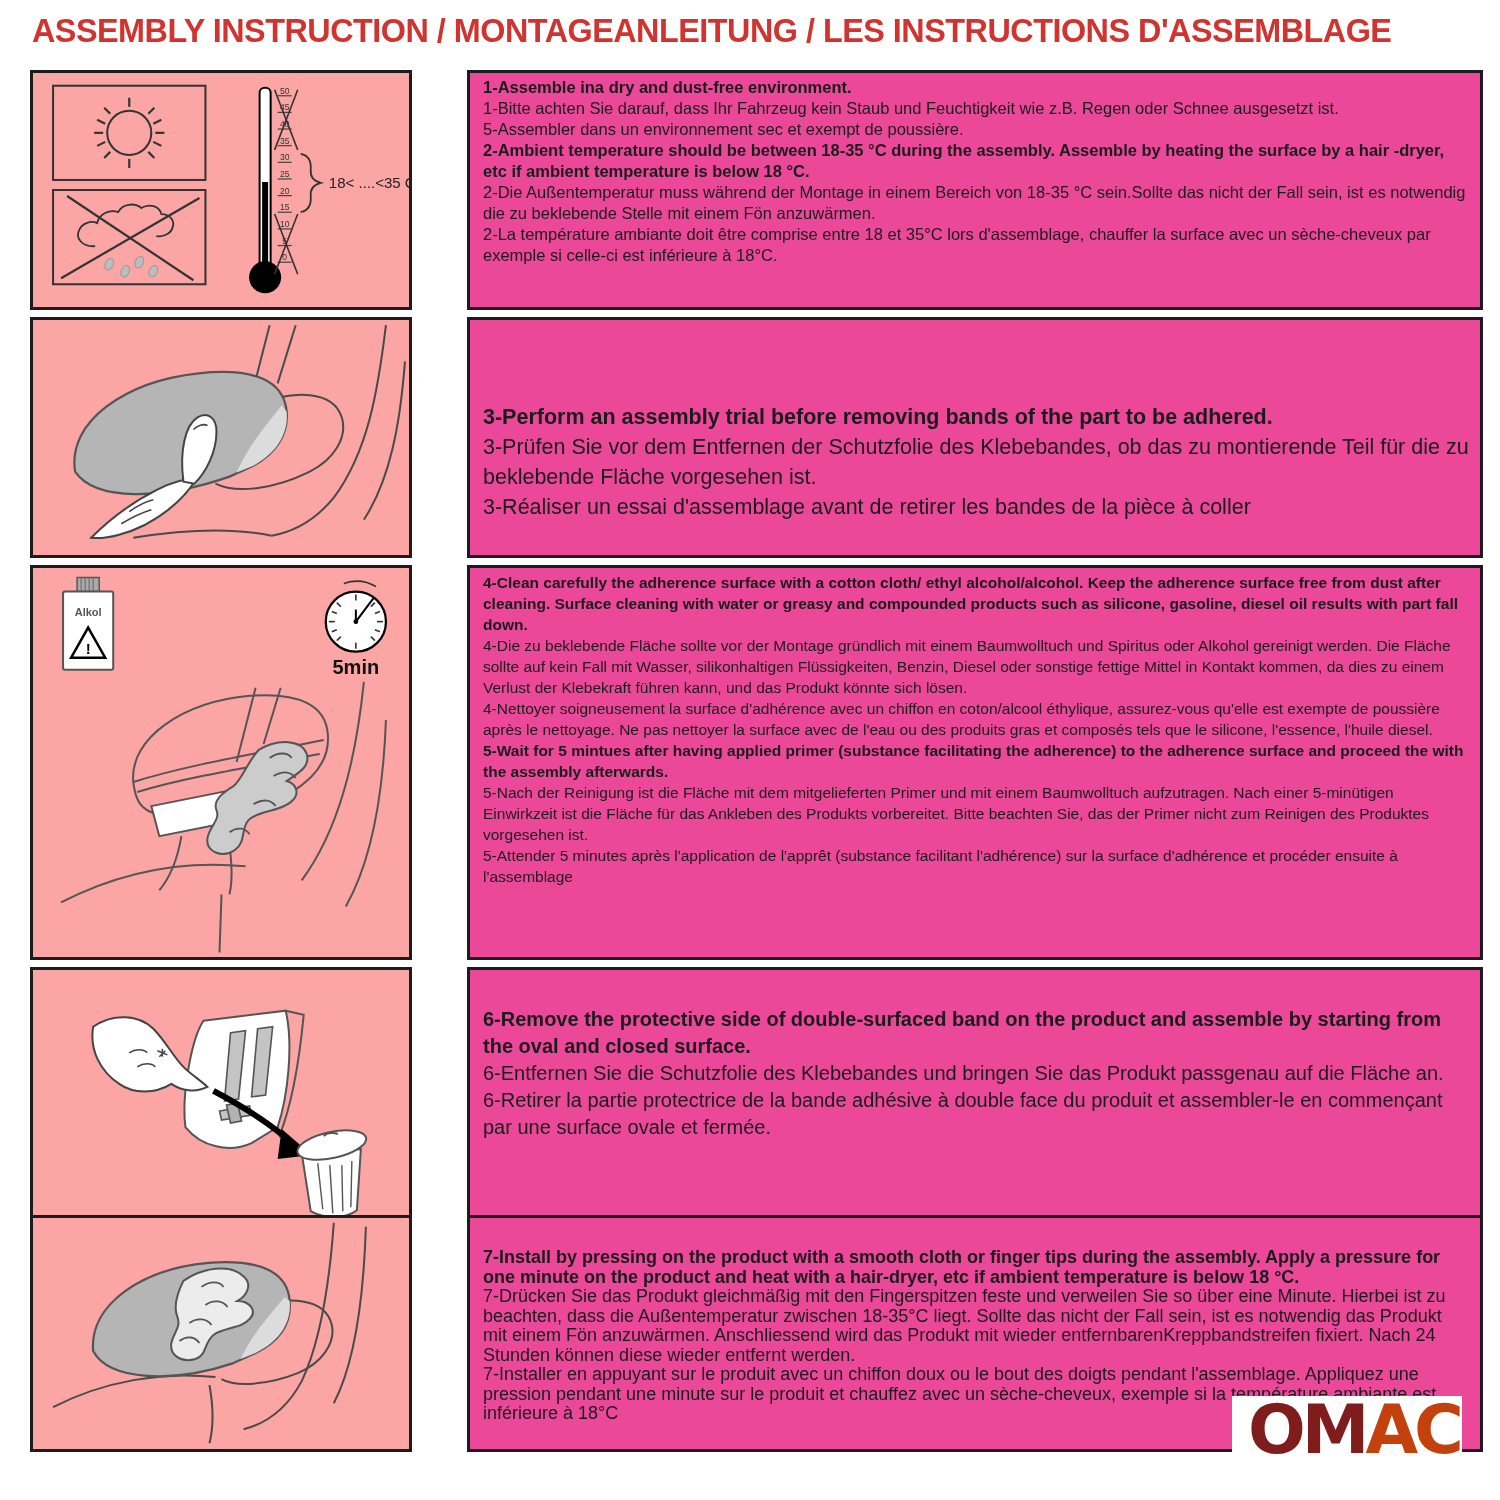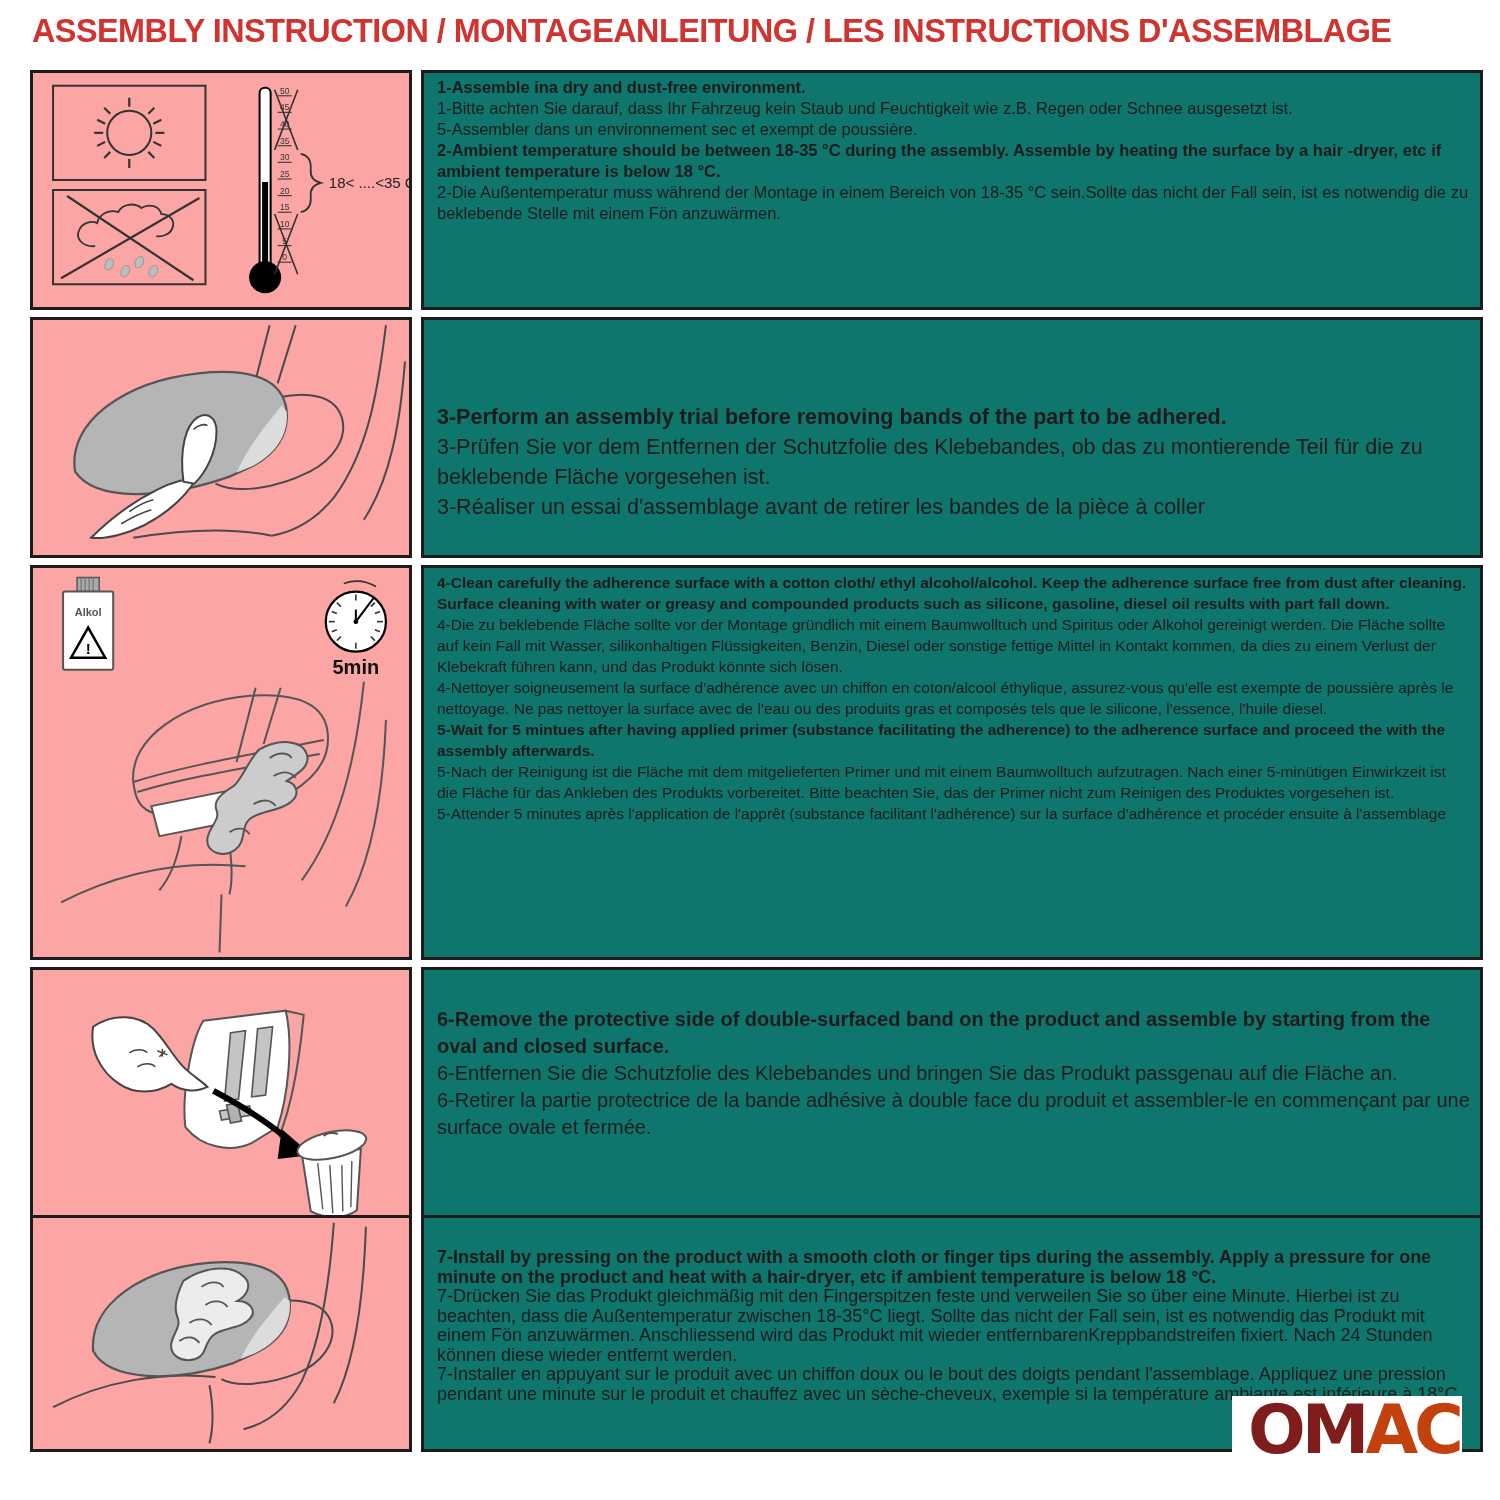--- a/index.html
+++ b/index.html
@@ -14,21 +14,21 @@
 
   .row{position:absolute;left:30px;width:1453px;display:flex;gap:9px;}
   .row-1{top:70px;height:240px;}
   .row-2{top:317px;height:241px;}
   .row-3{top:565px;height:395px;}
   .row-4{top:967px;height:308px;}
   .row-5{top:1215px;height:237px;}
 
   .illus{width:382px;flex:none;border:3px solid #1c1c1c;box-sizing:border-box;background:#fca5a5;display:flex;align-items:center;justify-content:center;overflow:hidden;}
   .illus svg{display:block;width:100%;height:100%;}
-  .textbox{flex:1;border:3px solid #1c1c1c;box-sizing:border-box;background:#0f766e;padding:4px 10px 4px 13px;overflow:hidden;}
+  .textbox{flex:1;border:3px solid #1c1c1c;box-sizing:border-box;background:#ec4899;padding:4px 10px 4px 13px;overflow:hidden;margin-left:46px;}
 
   .textbox p{margin:0;}
   .b{font-weight:bold;}
   .gap{margin-top:20px;}
 
   
   .t-sm  p{font-size:16.5px;line-height:21px;}
   .t-lg  p{font-size:21.5px;line-height:30px;}
   .t-xs  p{font-size:15.5px;line-height:21px;}
   .t-md  p{font-size:20px;line-height:27px;}
@@ -127,20 +127,21 @@
         <text x="295" y="114" font-size="15" fill="#222">18&lt; ....&lt;35 C</text>
       </g>
     </svg>
   </div>
   <div class="textbox t-sm">
     <p class="b">1-Assemble ina dry and dust-free environment.</p>
     <p>1-Bitte achten Sie darauf, dass Ihr Fahrzeug kein Staub und Feuchtigkeit wie z.B. Regen oder Schnee ausgesetzt ist.</p>
     <p>5-Assembler dans un environnement sec et exempt de poussière.</p>
     <p class="b gap">2-Ambient temperature should be between 18-35 °C  during the assembly. Assemble by heating the surface by a hair -dryer, etc if ambient temperature is below 18 °C.</p>
     <p>2-Die Außentemperatur muss während der Montage in einem Bereich von 18-35 °C  sein.Sollte das nicht der Fall sein, ist es notwendig die zu beklebende Stelle mit einem Fön anzuwärmen.</p>
+    <p>2-La température ambiante doit être comprise entre 18 et 35°C lors d'assemblage, chauffer la surface avec un sèche-cheveux par exemple si celle-ci est inférieure à 18°C.</p>
   </div>
 </div>
 
 <div class="row row-2">
   <div class="illus">
     <svg viewBox="0 0 375 232">
       <g fill="none" stroke="#4a4a4a" stroke-width="2">
         <path d="M236,4 L215,86"></path>
         <path d="M262,4 L244,62"></path>
         <path d="M352,4 C344,70 334,130 300,176 C282,198 260,210 238,214"></path>

